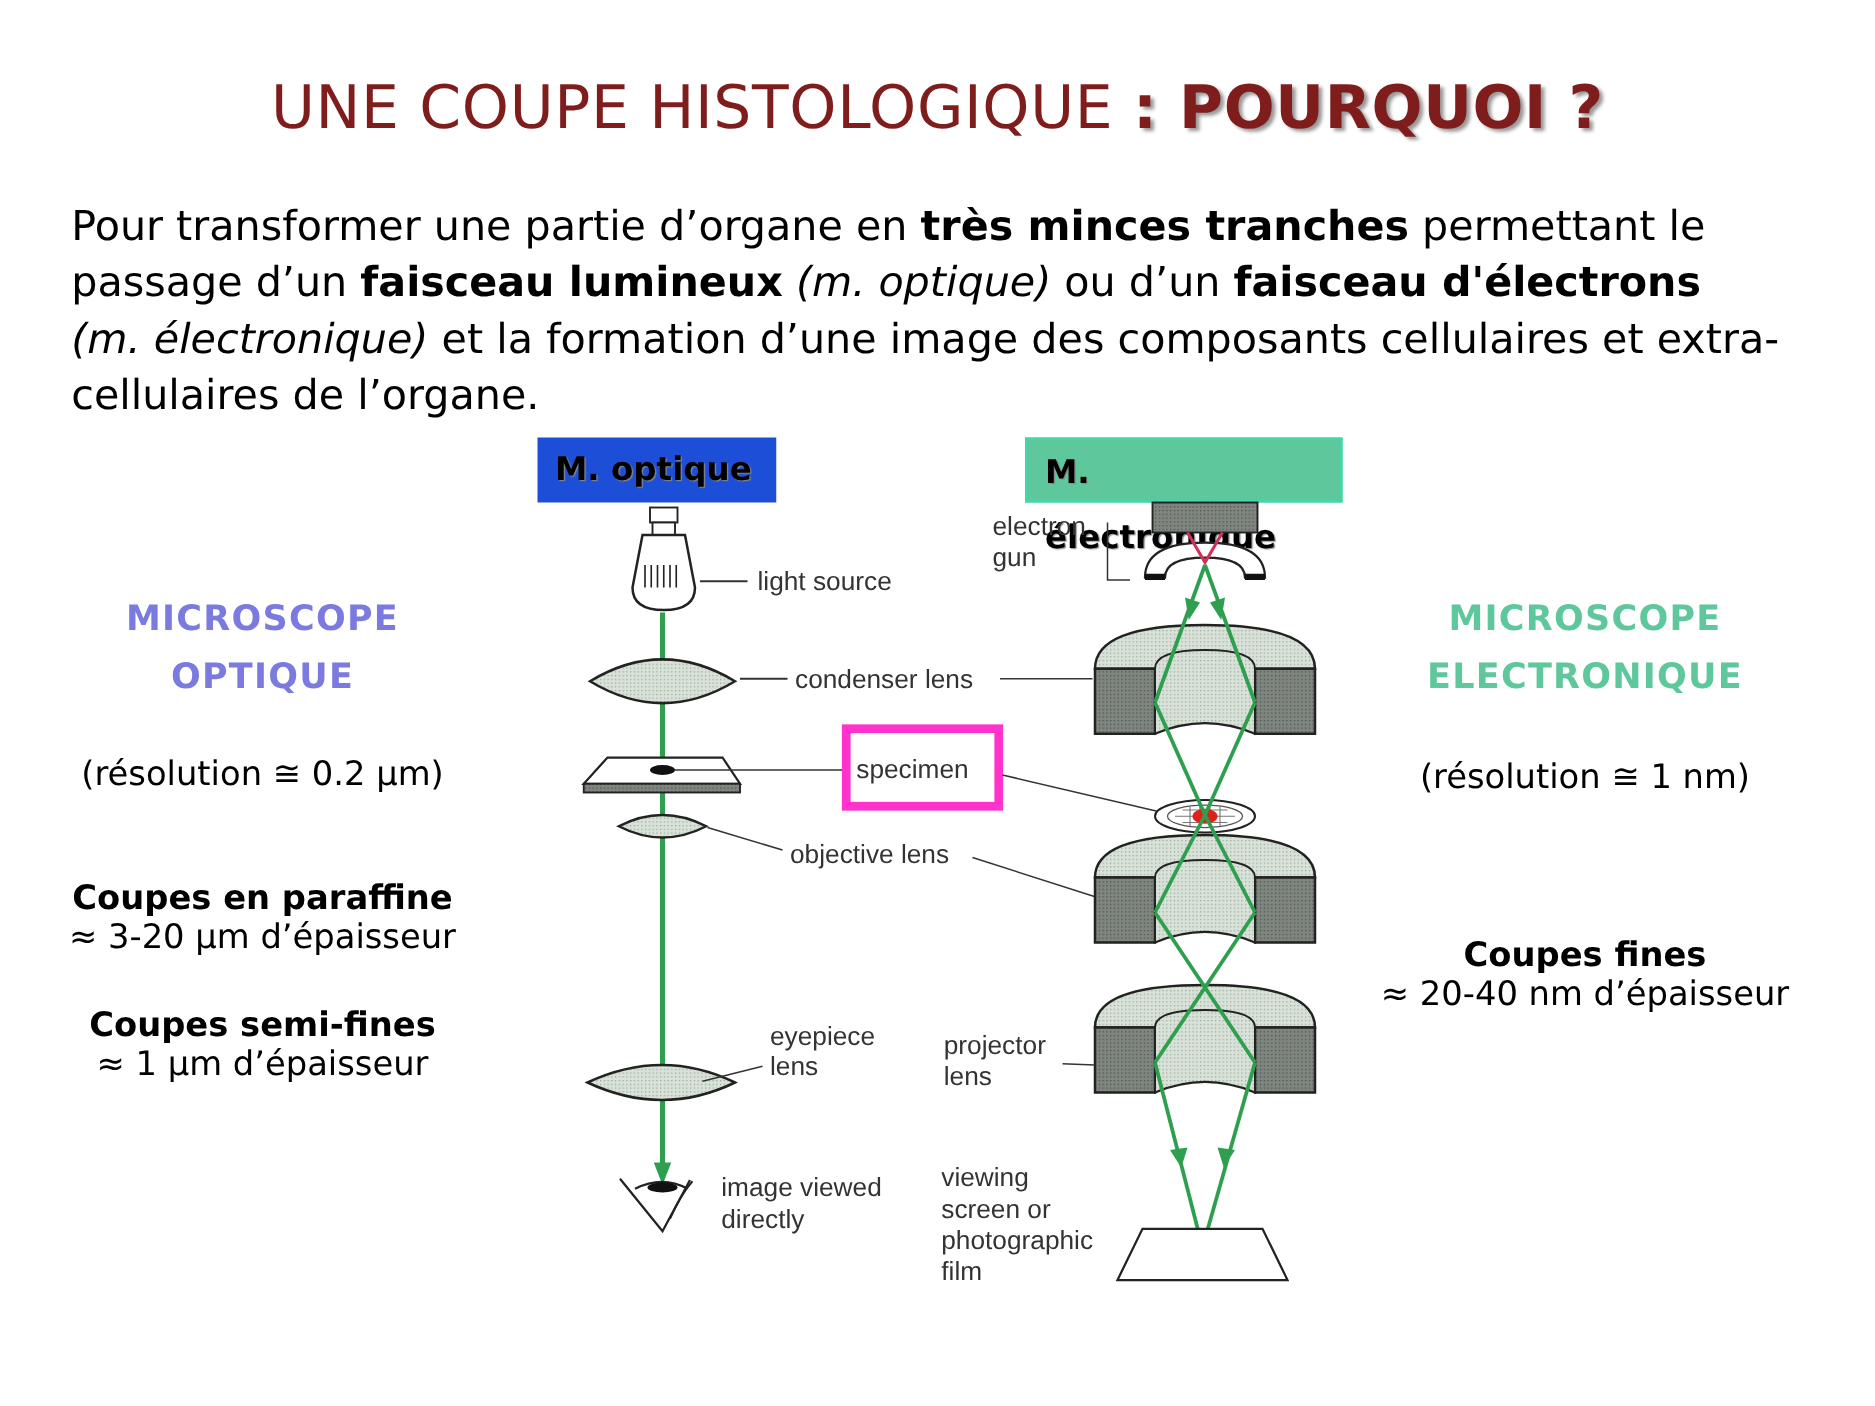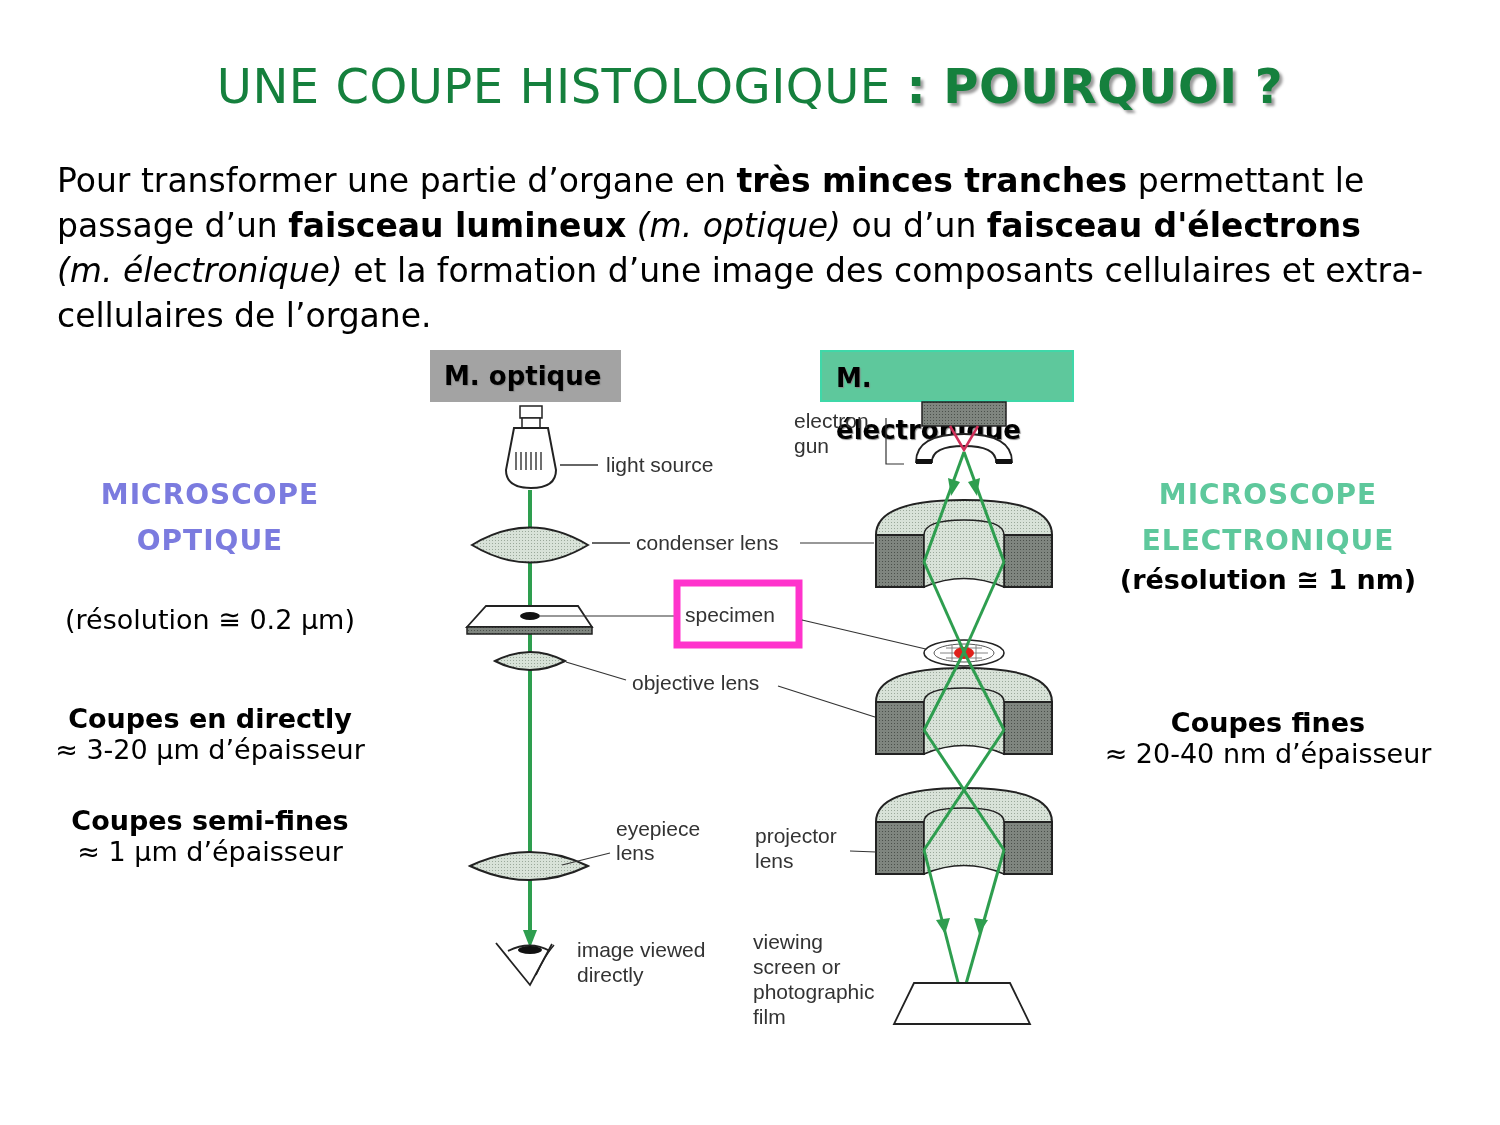--- a/index.html
+++ b/index.html
@@ -1,27 +1,27 @@
 <!DOCTYPE html>
 <html><head>
 <meta charset="utf-8">
 <style>
   html, body { margin:0; padding:0; background:#ffffff; }
   body { width:1500px; height:1125px; position:relative; overflow:hidden;
          font-family:"DejaVu Sans", sans-serif; color:#000; }
   .title { position:absolute; left:0; top:58px; width:1500px; text-align:center;
-           font-size:48px; color:#15803d; letter-spacing:0.5px; }
+           font-size:48px; color:#7f1d1d; letter-spacing:0.5px; }
   .title .emph { font-weight:bold; text-shadow:3px 3px 3px #9a9a9a; }
   .intro { position:absolute; left:57px; top:158px; width:1400px;
            font-size:33px; line-height:45px; }
   .intro b { font-weight:bold; }
   .intro i { }
   .tag { position:absolute; font-weight:bold; font-size:26px; padding:0 14px;
          height:52px; line-height:52px; text-shadow:1px 1px 1px #888; box-sizing:border-box; }
-  .tag-opt { left:430px; top:350px; width:191px; background:#a3a3a3; }
+  .tag-opt { left:430px; top:350px; width:191px; background:#1d4ed8; }
   .tag-el { left:820px; top:350px; width:254px; background:#5ec89c; border:2px solid #3fd8a8; }
   .side { position:absolute; text-align:center; }
   .side .big { font-size:28px; font-weight:bold; line-height:46px; letter-spacing:1px; }
   .side .res { font-size:27px; }
   .side .cut-h { font-size:27px; font-weight:bold; }
   .side .cut-v { font-size:27px; }
   .left { left:40px; width:340px; }
   .right { left:1098px; width:340px; }
   .purple { color:#7b7bdf; }
   .green { color:#5ec89c; }
@@ -40,32 +40,32 @@
 
 <div class="tag tag-opt">M. optique</div>
 <div class="tag tag-el">M. électronique</div>
 
 <div class="side left" style="top:472px;">
   <div class="big purple">
     <div>MICROSCOPE</div>
     <div>OPTIQUE</div>
   </div>
   <div class="res" style="margin-top:40px;">(résolution ≅ 0.2 μm)</div>
-  <div class="cut-h" style="margin-top:68px;">Coupes en directly</div>
+  <div class="cut-h" style="margin-top:68px;">Coupes en paraffine</div>
   <div class="cut-v">≈ 3-20 μm d’épaisseur</div>
   <div class="cut-h" style="margin-top:40px;">Coupes semi-fines</div>
   <div class="cut-v">≈ 1 μm d’épaisseur</div>
 </div>
 
 <div class="side right" style="top:472px;">
   <div class="big green">
     <div>MICROSCOPE</div>
     <div>ELECTRONIQUE</div>
   </div>
-  <div class="res" style="font-weight:bold;">(résolution ≅ 1 nm)</div>
+  <div class="res" style="margin-top:42px;">(résolution ≅ 1 nm)</div>
   <div class="cut-h" style="margin-top:112px;">Coupes fines</div>
   <div class="cut-v">≈ 20-40 nm d’épaisseur</div>
 </div>
 
 <svg style="position:absolute;left:0;top:0;" width="1500" height="1125" viewBox="0 0 1500 1125">
   <defs>
     <pattern id="dots" width="3" height="3" patternUnits="userSpaceOnUse">
       <rect width="3" height="3" fill="#d8e2d8"></rect>
         <rect width="1" height="1" fill="#9aa89a"></rect>
     </pattern>

